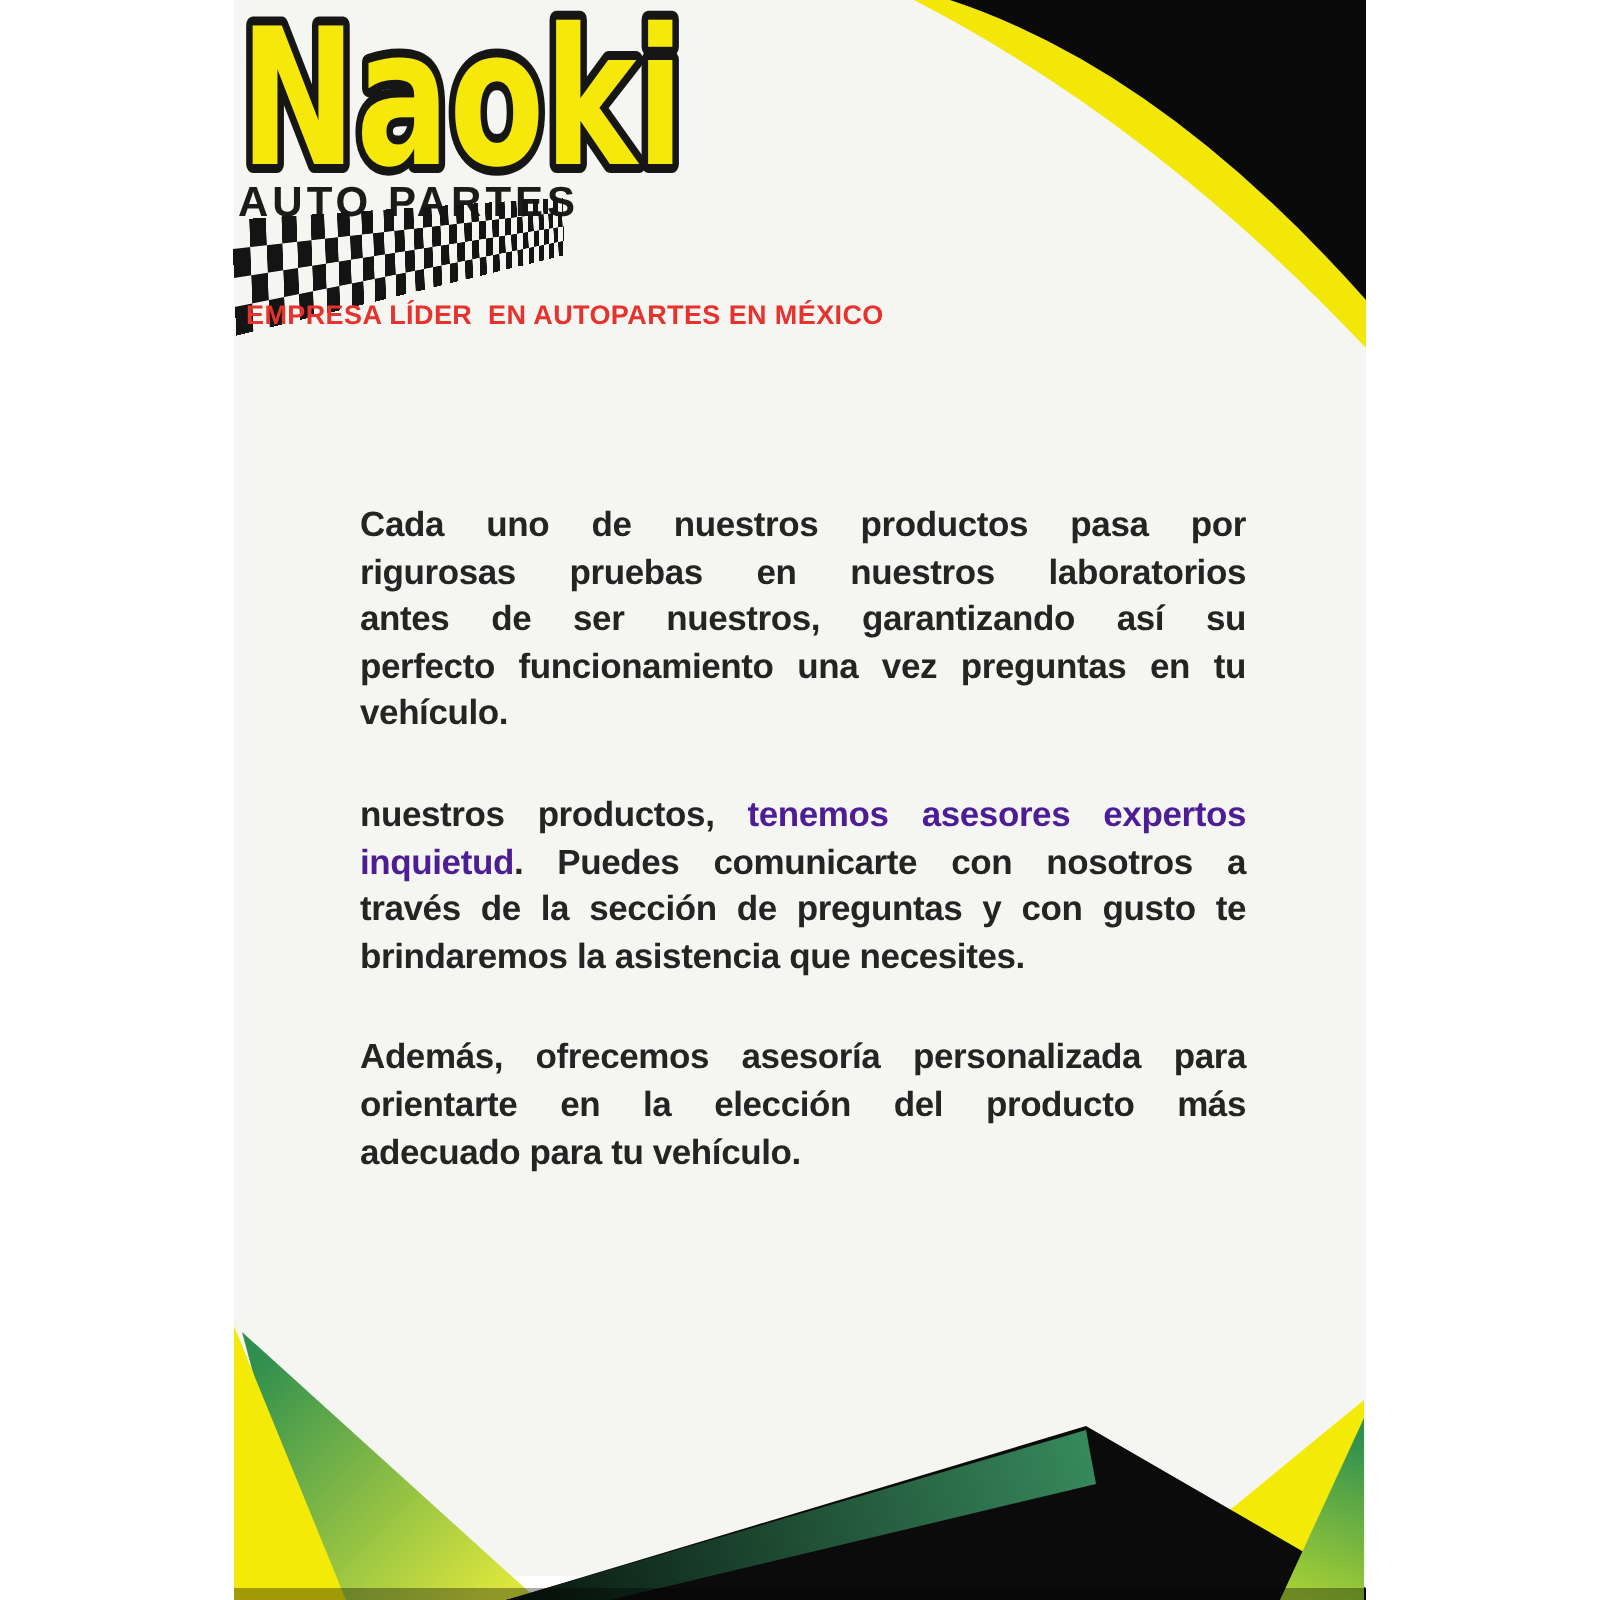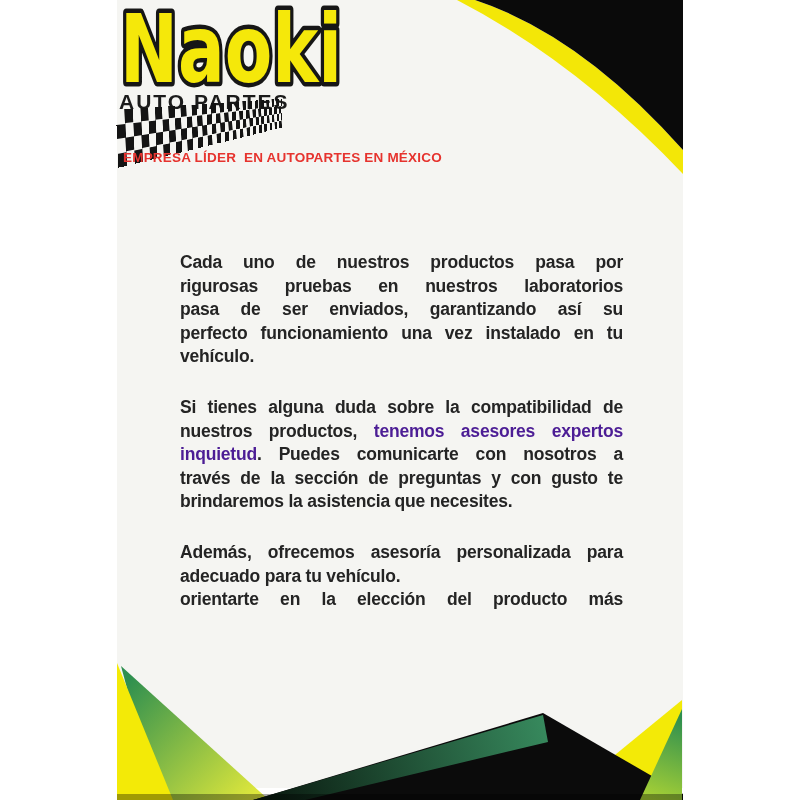--- a/index.html
+++ b/index.html
@@ -99,31 +99,30 @@
     <text x="5" y="82" font-size="95" textLength="222" lengthAdjust="spacingAndGlyphs">Naoki</text>
   </svg>
   <div class="auto-partes">AUTO PARTES</div>
   <div class="flag"></div>
   <div class="tagline">EMPRESA LÍDER  EN AUTOPARTES EN MÉXICO</div>
 
   <div class="body-text">
       <div class="para">
         <div class="line"><span class="seg-dark">Cada uno de nuestros productos pasa por</span></div>
         <div class="line"><span class="seg-dark">rigurosas pruebas en nuestros laboratorios</span></div>
-        <div class="line"><span class="seg-dark">pasa de ser enviados, garantizando así su</span></div>
-        <div class="line"><span class="seg-dark">perfecto funcionamiento una vez instalado en tu</span></div>
+        <div class="line"><span class="seg-dark">antes de ser nuestros, garantizando así su</span></div>
+        <div class="line"><span class="seg-dark">perfecto funcionamiento una vez preguntas en tu</span></div>
         <div class="line last"><span class="seg-dark">vehículo.</span></div>
       </div>
       <div class="para">
-        <div class="line"><span class="seg-dark">Si tienes alguna duda sobre la compatibilidad de</span></div>
         <div class="line"><span class="seg-dark">nuestros productos, </span><span class="seg-red">tenemos asesores expertos</span></div>
         <div class="line"><span class="seg-red">inquietud</span><span class="seg-dark">. Puedes comunicarte con nosotros a</span></div>
         <div class="line"><span class="seg-dark">través de la sección de preguntas y con gusto te</span></div>
         <div class="line last"><span class="seg-dark">brindaremos la asistencia que necesites.</span></div>
       </div>
       <div class="para">
         <div class="line"><span class="seg-dark">Además, ofrecemos asesoría personalizada para</span></div>
+        <div class="line"><span class="seg-dark">orientarte en la elección del producto más</span></div>
         <div class="line last"><span class="seg-dark">adecuado para tu vehículo.</span></div>
-        <div class="line"><span class="seg-dark">orientarte en la elección del producto más</span></div>
       </div>
     </div>
 
 </div>
 
 </body></html>

